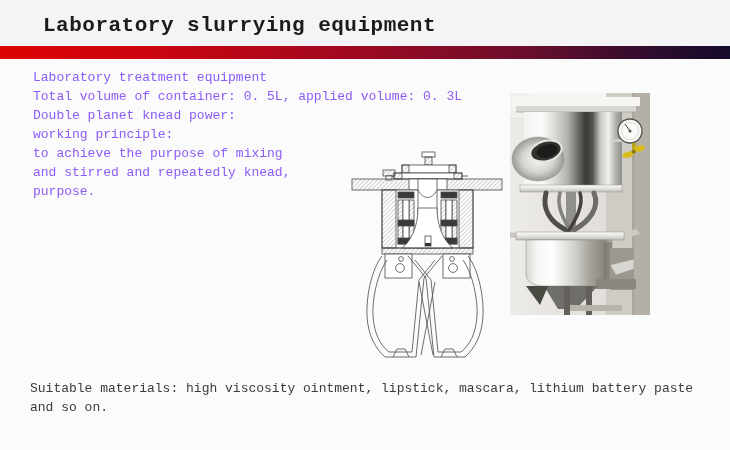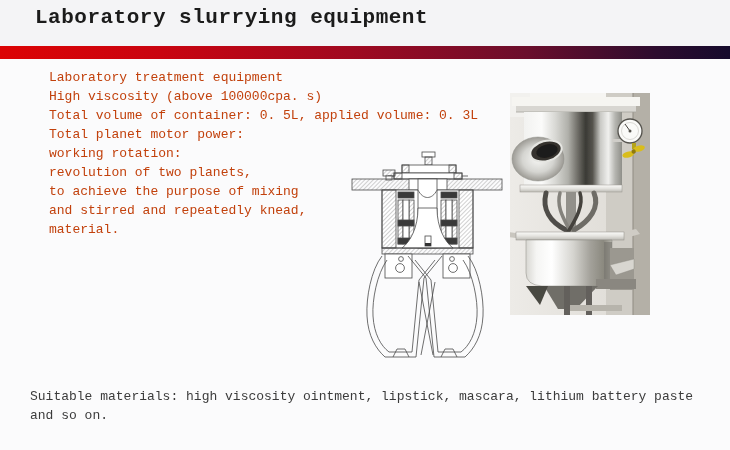--- a/index.html
+++ b/index.html
@@ -3,60 +3,58 @@
 <meta charset="utf-8">
 <style>
   html,body{margin:0;padding:0;}
   body{
     width:730px;height:450px;position:relative;overflow:hidden;
     background:#fbfbfc;
     font-family:"Liberation Mono","DejaVu Sans Mono",monospace;
   }
   .top-strip{position:absolute;left:0;top:0;width:730px;height:46px;background:#f4f4f6;}
   .page-title{
-    position:absolute;left:35px;top:3px;margin:0;
+    position:absolute;left:35px;top:3px;margin:8px;
     font-size:21px;line-height:30px;font-weight:bold;
     letter-spacing:0.5px;color:#1b1b1b;
     font-family:"Liberation Mono","DejaVu Sans Mono",monospace;
   }
   .divider{
     position:absolute;left:0;top:46px;width:730px;height:13px;
     background:linear-gradient(90deg,#dc0304 0%,#c90410 22%,#a00920 48%,#6b0e2c 72%,#2c0c2e 90%,#150a2c 100%);
   }
   .specs{
     position:absolute;left:33px;top:68px;width:330px;
-    font-size:13px;line-height:19px;color:#c2410c;white-space:nowrap;margin-left:16px;
+    font-size:13px;line-height:19px;color:#8b5cf6;white-space:nowrap;
   }
   .footer{
     position:absolute;left:30px;top:379px;width:690px;
-    font-size:13px;line-height:19px;color:#3b3b3b;white-space:nowrap;margin-top:8px;
+    font-size:13px;line-height:19px;color:#3b3b3b;white-space:nowrap;
   }
   .diagram{position:absolute;left:345px;top:148px;width:160px;height:220px;margin:0;}
   .photo{position:absolute;left:510px;top:93px;width:140px;height:222px;margin:0;}
   figure svg{display:block;width:100%;height:100%;}
 </style>
 </head>
 <body>
 
 <div class="top-strip"></div>
 
 <h1 class="page-title">Laboratory slurrying equipment</h1>
 
 <div class="divider"></div>
 
 <div class="specs">
   <div>Laboratory treatment equipment</div>
-  <div>High viscosity (above 100000cpa. s)</div>
   <div>Total volume of container: 0. 5L, applied volume: 0. 3L</div>
-  <div>Total planet motor power:</div>
-  <div>working rotation:</div>
-  <div>revolution of two planets,</div>
+  <div>Double planet knead power:</div>
+  <div>working principle:</div>
   <div>to achieve the purpose of mixing</div>
   <div>and stirred and repeatedly knead,</div>
-  <div>material.</div>
+  <div>purpose.</div>
 </div>
 
 <figure class="diagram">
   <svg viewBox="0 0 160 220">
     <defs>
       <pattern id="hatch" width="3" height="3" patternUnits="userSpaceOnUse" patternTransform="rotate(45)">
         <line x1="0" y1="0" x2="0" y2="3" stroke="#7a7a7a" stroke-width="0.7"></line>
       </pattern>
     </defs>
     <g stroke="#4a4a4a" stroke-width="0.8" fill="none">

